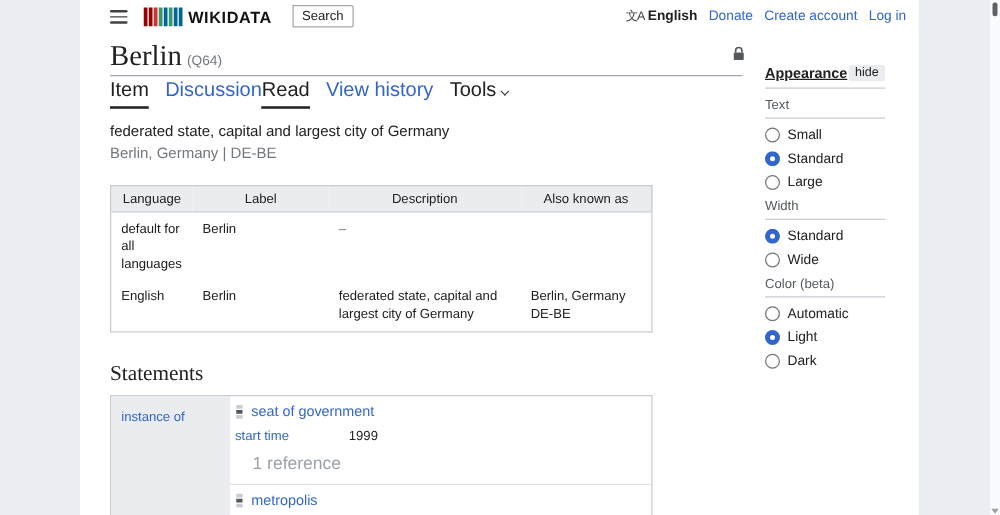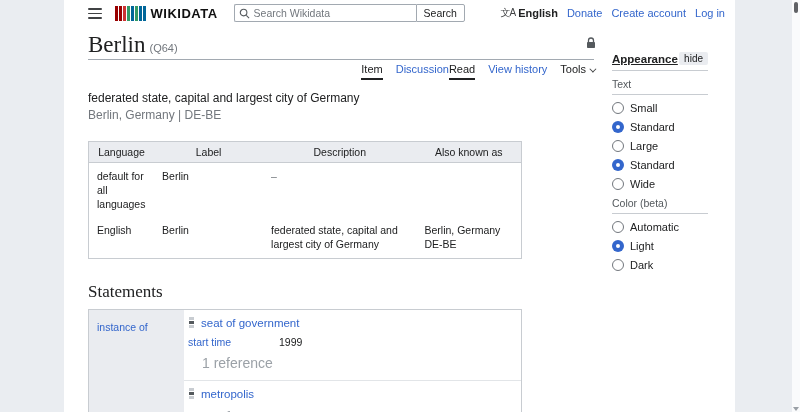--- a/index.html
+++ b/index.html
@@ -31,21 +31,21 @@
   .lang-label { font-weight: bold; color: #202122; }
   .toplink { color: #3366cc; text-decoration: none; cursor: pointer; }
 
   
   .main-col { margin-left: 24px; width: 506px; }
   .title-row { position: relative; margin-top: 7px; border-bottom: 1px solid #a2a9b1; padding-bottom: 3px; }
   .page-title { font-family: "Liberation Serif", serif; font-weight: normal; font-size: 23px; line-height: 1; display: inline; }
   .entity-id { font-size: 11px; color: #72777d; margin-left: 4px; }
   .lock { position: absolute; right: -2px; top: 4px; }
 
-  .tab-row { display: flex; justify-content: flex-end; align-items: flex-end; font-size: 11px; margin-top: 3px; }
+  .tab-row { display: flex; justify-content: flex-start; align-items: flex-end; font-size: 16px; margin-top: 3px; }
   .tabs { display: flex; gap: 13px; }
   .tab { cursor: pointer; padding-bottom: 3px; }
   .tab.active { color: #202122; border-bottom: 2px solid #202122; }
   .tab.link { color: #3366cc; }
   .tab.plain { color: #202122; }
   .chev { display: inline-block; width: 5px; height: 5px; border-right: 1.3px solid #404244; border-bottom: 1.3px solid #404244; transform: rotate(45deg) translateY(-2px); margin-left: 3px; }
 
   .desc-block { margin-top: 10px; font-size: 12px; line-height: 1.45; }
   .desc-line { color: #202122; }
   .alias-line { color: #72777d; }
@@ -114,27 +114,20 @@
             <i style="background:#cc3333"></i>
             <i style="background:#339966"></i>
             <i style="background:#006699"></i>
             <i style="background:#339966"></i>
             <i style="background:#006699"></i>
             <i style="background:#006699"></i>
         </span>
         <span class="logo-text">WIKIDATA</span>
       </div>
       <div class="searchwrap">
-        <div class="searchbox">
-          <svg width="11" height="11" viewBox="0 0 12 12">
-              <circle cx="5" cy="5" r="3.6" fill="none" stroke="#54595d" stroke-width="1.2"></circle>
-              <line x1="8" y1="8" x2="11" y2="11" stroke="#54595d" stroke-width="1.2"></line>
-            </svg>
-          <input type="text" placeholder="Search Wikidata" style="">
-        </div>
         <button class="search-btn">Search</button>
       </div>
       <div class="top-spacer"></div>
       <div class="userlinks">
         <span class="lang-btn">
           <span class="lang-glyph">文A</span>
           <span class="lang-label">English</span>
         </span>
         <a class="toplink">Donate</a>
         <a class="toplink">Create account</a>
@@ -248,20 +241,21 @@
       </div>
       <div class="radio-row">
         <span class="radio checked"></span>
         <span class="radio-label">Standard</span>
       </div>
       <div class="radio-row">
         <span class="radio"></span>
         <span class="radio-label">Large</span>
       </div>
 
+      <div class="app-section-label">Width</div>
       <div class="radio-row">
         <span class="radio checked"></span>
         <span class="radio-label">Standard</span>
       </div>
       <div class="radio-row">
         <span class="radio"></span>
         <span class="radio-label">Wide</span>
       </div>
 
       <div class="app-section-label">Color (beta)</div>

